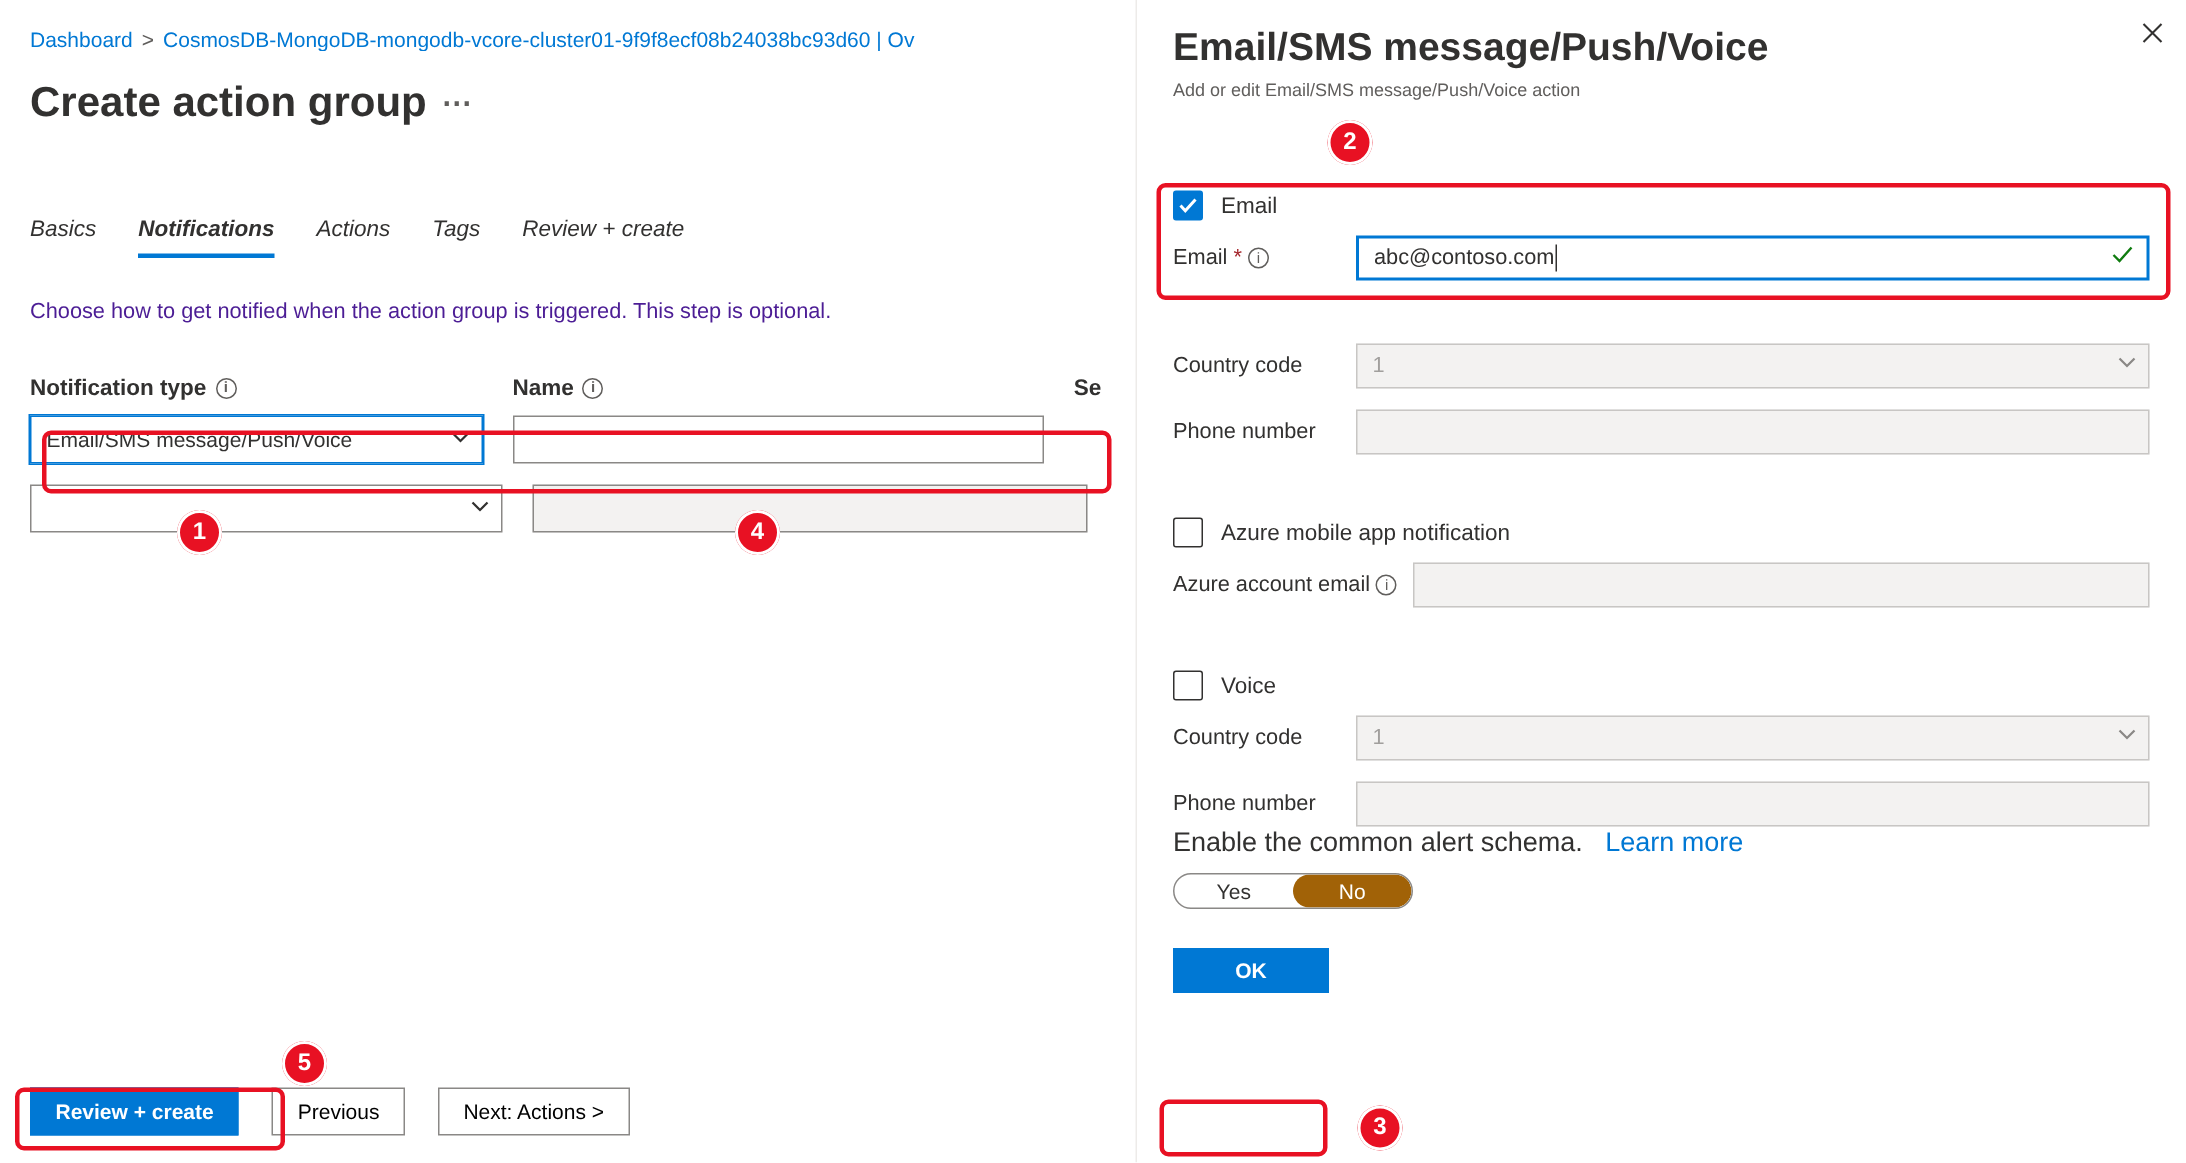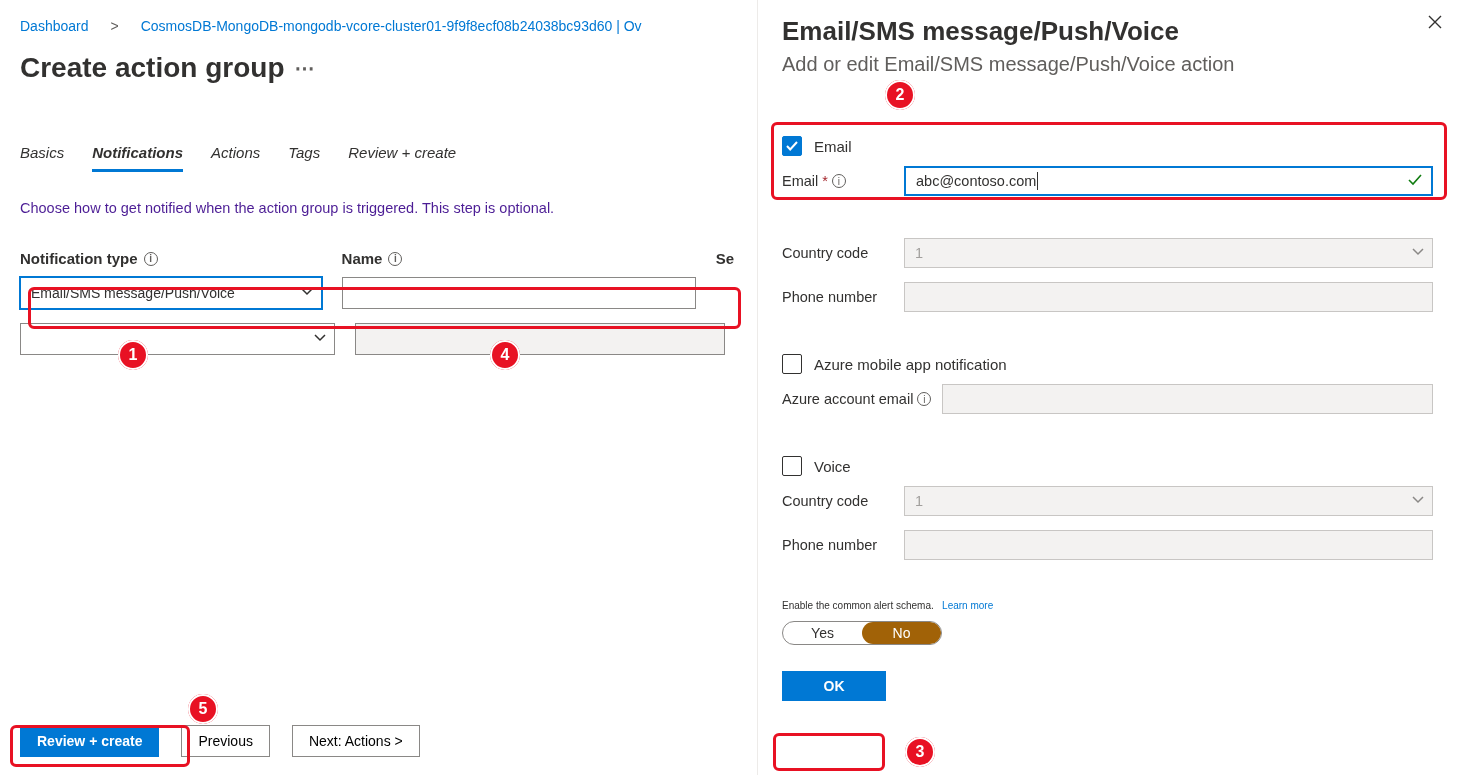--- a/index.html
+++ b/index.html
@@ -15,21 +15,21 @@
   }
   a { color: #0078d4; text-decoration: none; }
 
   
   .main {
     position: absolute;
     left: 0; top: 0; bottom: 0;
     width: 755px;
     padding: 18px 20px 0 20px;
   }
-  .breadcrumb { font-size: 14px; display: flex; gap: 22px; align-items: center; white-space: nowrap; overflow: hidden; }
+  .breadcrumb { font-size: 14px; display: flex; gap: 6px; align-items: center; white-space: nowrap; overflow: hidden; }
   .breadcrumb .sep { color: #605e5c; }
   .page-title { font-size: 28px; font-weight: 600; margin-top: 18px; display: flex; align-items: center; gap: 10px;}
   .page-title .ellipsis { color:#605e5c; font-size:20px; cursor:pointer;}
   .tabs { display: flex; gap: 28px; margin-top: 60px; border-bottom: none; font-style: italic; }
   .tab { font-size: 15px; padding-bottom: 8px; color: #323130; cursor:pointer;}
   .tab.active { font-weight: 600; border-bottom: 3px solid #0078d4; color:#323130;}
   .desc { margin-top: 28px; font-size: 14.5px; color:#4c1d95; }
 
   .grid-row { display:flex; gap:20px; margin-top: 34px; align-items:flex-end;}
   .col-notif { width: 315px; }
@@ -62,21 +62,21 @@
   }
   .btn.primary { background:#0078d4; border-color:#0078d4; color:#fff; font-weight:600; }
 
   
   .panel {
     position:absolute; right:0; top:0; bottom:0; width:700px;
     border-left:1px solid #edebe9; background:#fff;
     padding:16px 24px 0 24px;
   }
   .panel-title { font-size:26px; font-weight:600; }
-  .panel-sub { color:#605e5c; margin-top:6px; font-size:20px; }
+  .panel-sub { color:#605e5c; margin-top:6px; font-size:12px; }
   .close-x { position:absolute; right:14px; top:14px; cursor:pointer; }
 
   .section { margin-top:42px; }
   .check-row { display:flex; align-items:center; gap:12px; margin-bottom:10px; }
   .cbox {
     width:20px;height:20px;border:1px solid #323130;border-radius:2px;
     display:inline-flex;align-items:center;justify-content:center;
     background:#fff; cursor:pointer;
   }
   .cbox.checked { background:#0078d4; border-color:#0078d4; }
@@ -89,21 +89,21 @@
   .panel-input {
     flex:1; height:30px; border:1px solid #8a8886; padding:0 34px 0 10px; font-size:14.5px;
     display:flex; align-items:center; position:relative;text-align:center;
   }
   .panel-input.blue { border:2px solid #0078d4; }
   .panel-input.disabled { background:#f3f2f1; color:#a19f9d; border-color:#c8c6c4;}
   .valid-check { position:absolute; right:8px; color:#107c10;}
   .panel-input .chev { position:absolute; right:8px; }
   .cursorline { display:inline-block; width:1px; height:18px; background:#323130; vertical-align:middle; margin-left:1px;}
 
-  .schema-line { margin-top:40px; font-size:10px; }
+  .schema-line { font-size:18px; }
   .toggle {
     margin-top:10px; width:160px; height:24px; border:1px solid #8a8886; border-radius:14px;
     display:flex; overflow:hidden; cursor:pointer;
   }
   .toggle .opt { flex:1; display:flex; align-items:center; justify-content:center; font-size:14px;}
   .toggle .opt.active { background:#a16207; color:#fff; border-radius:14px;}
 
   .panel-footer { margin-top:26px; }
   .ok-btn { height:30px; width:104px; }
 

